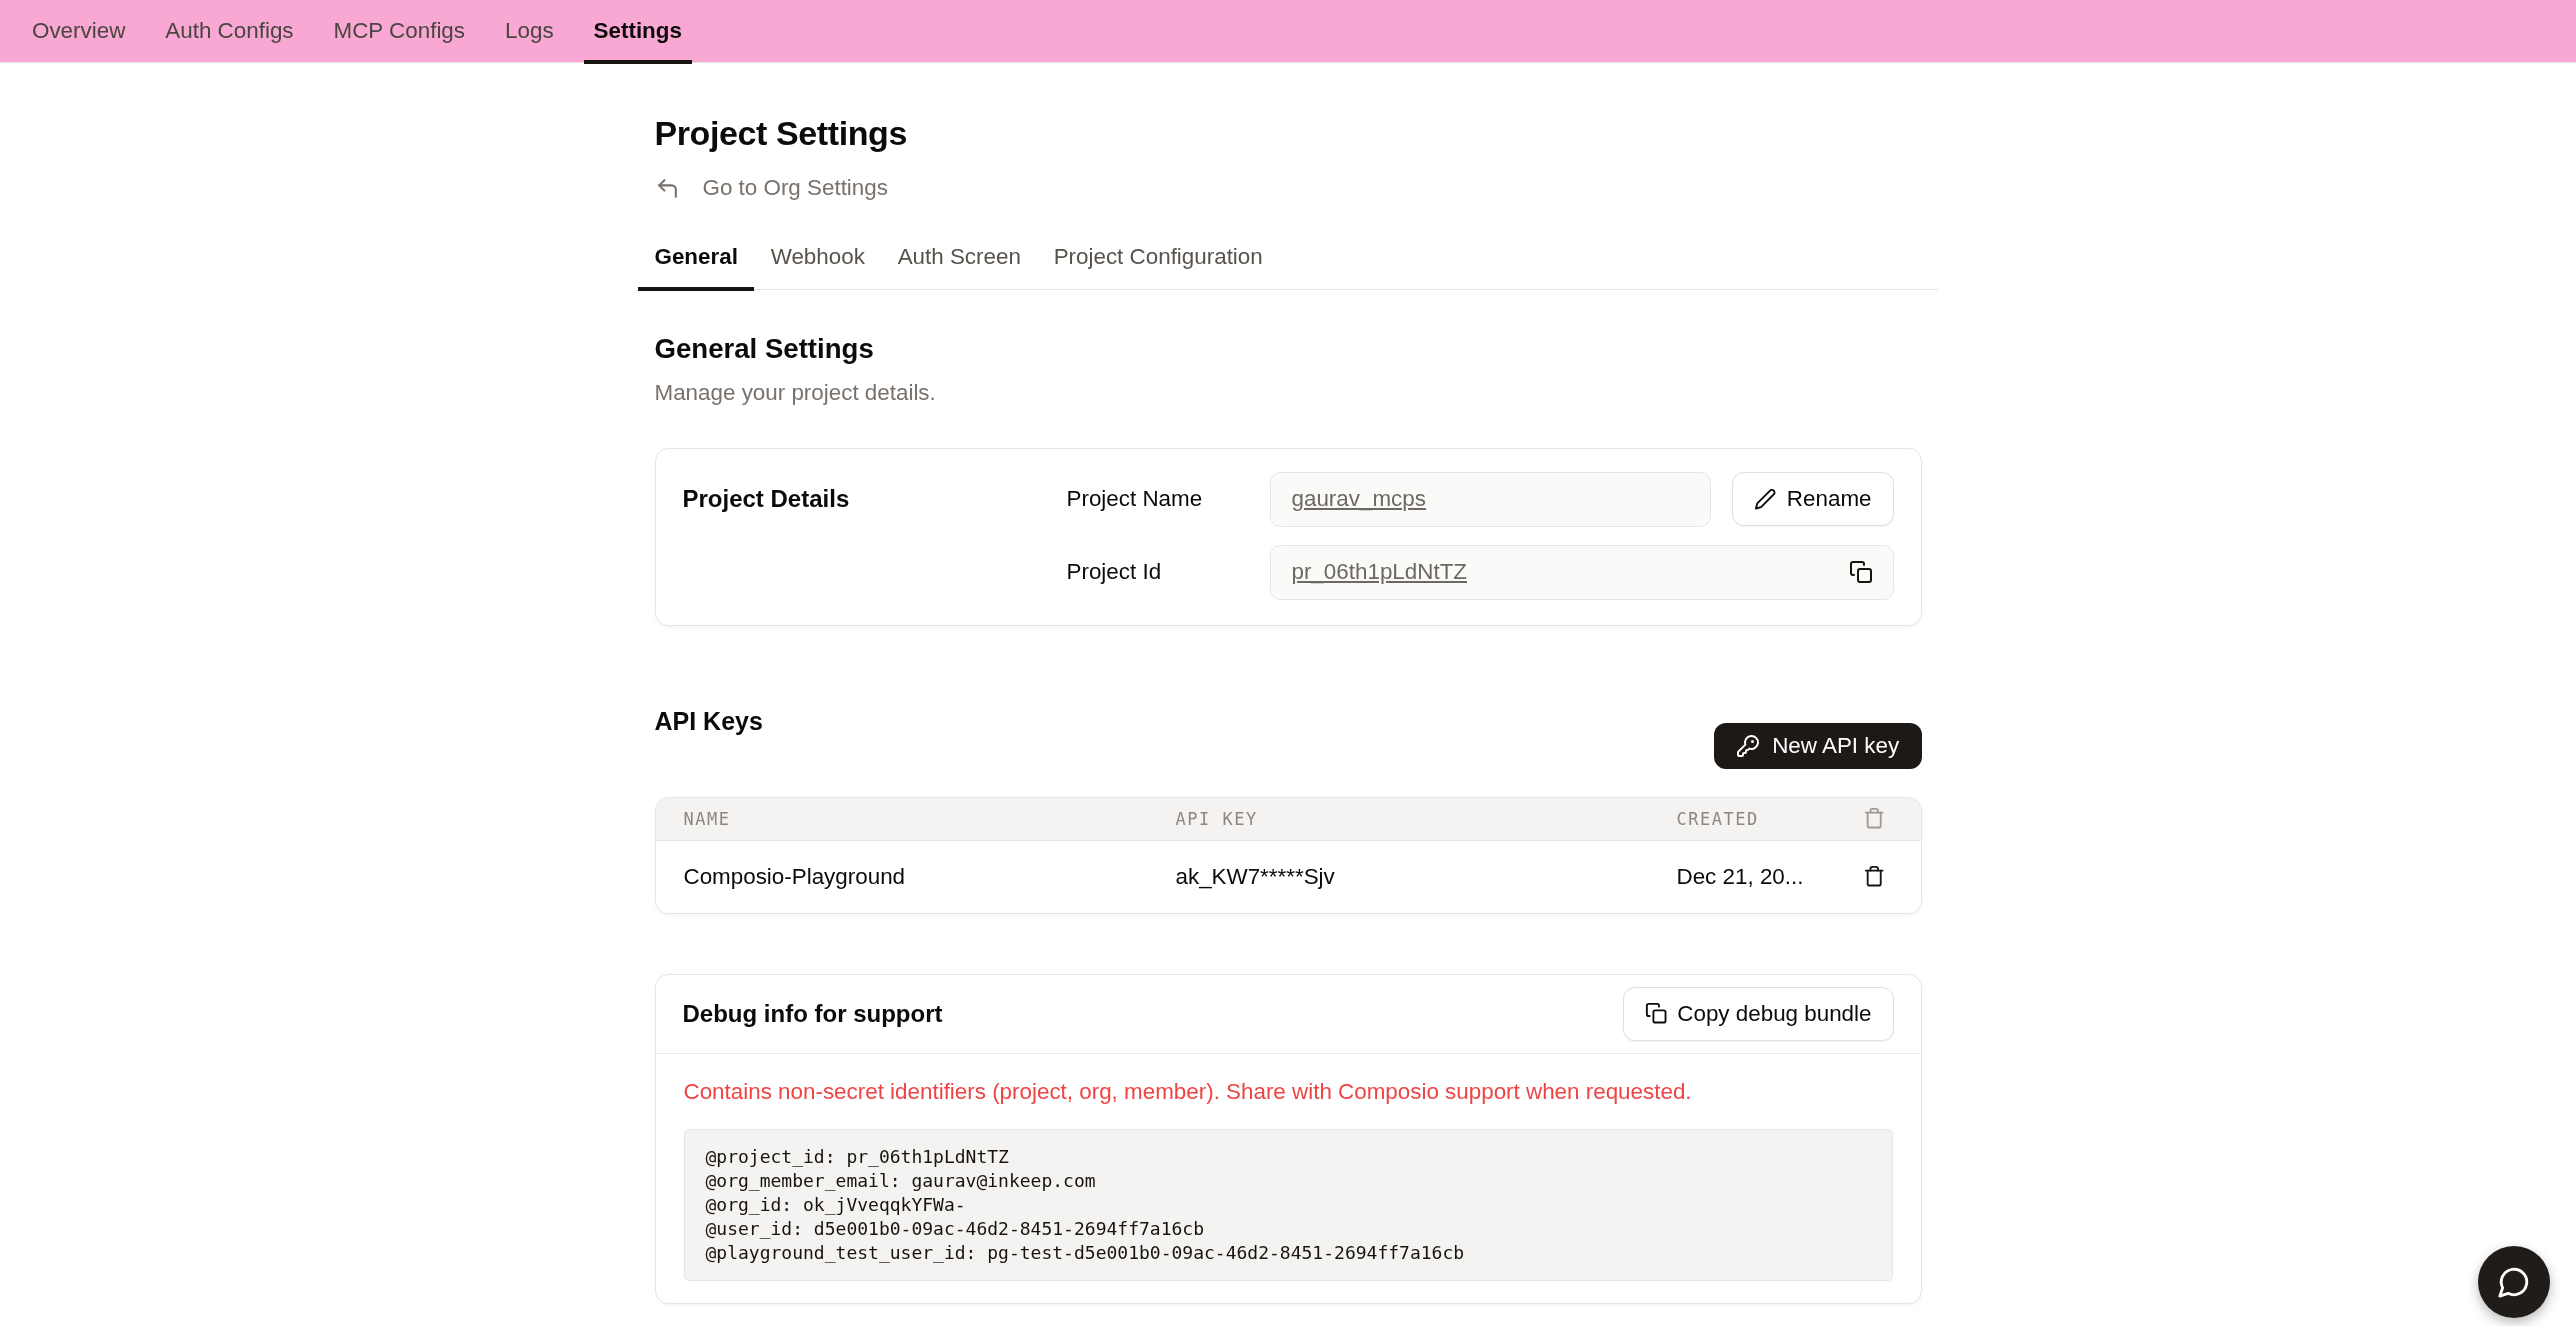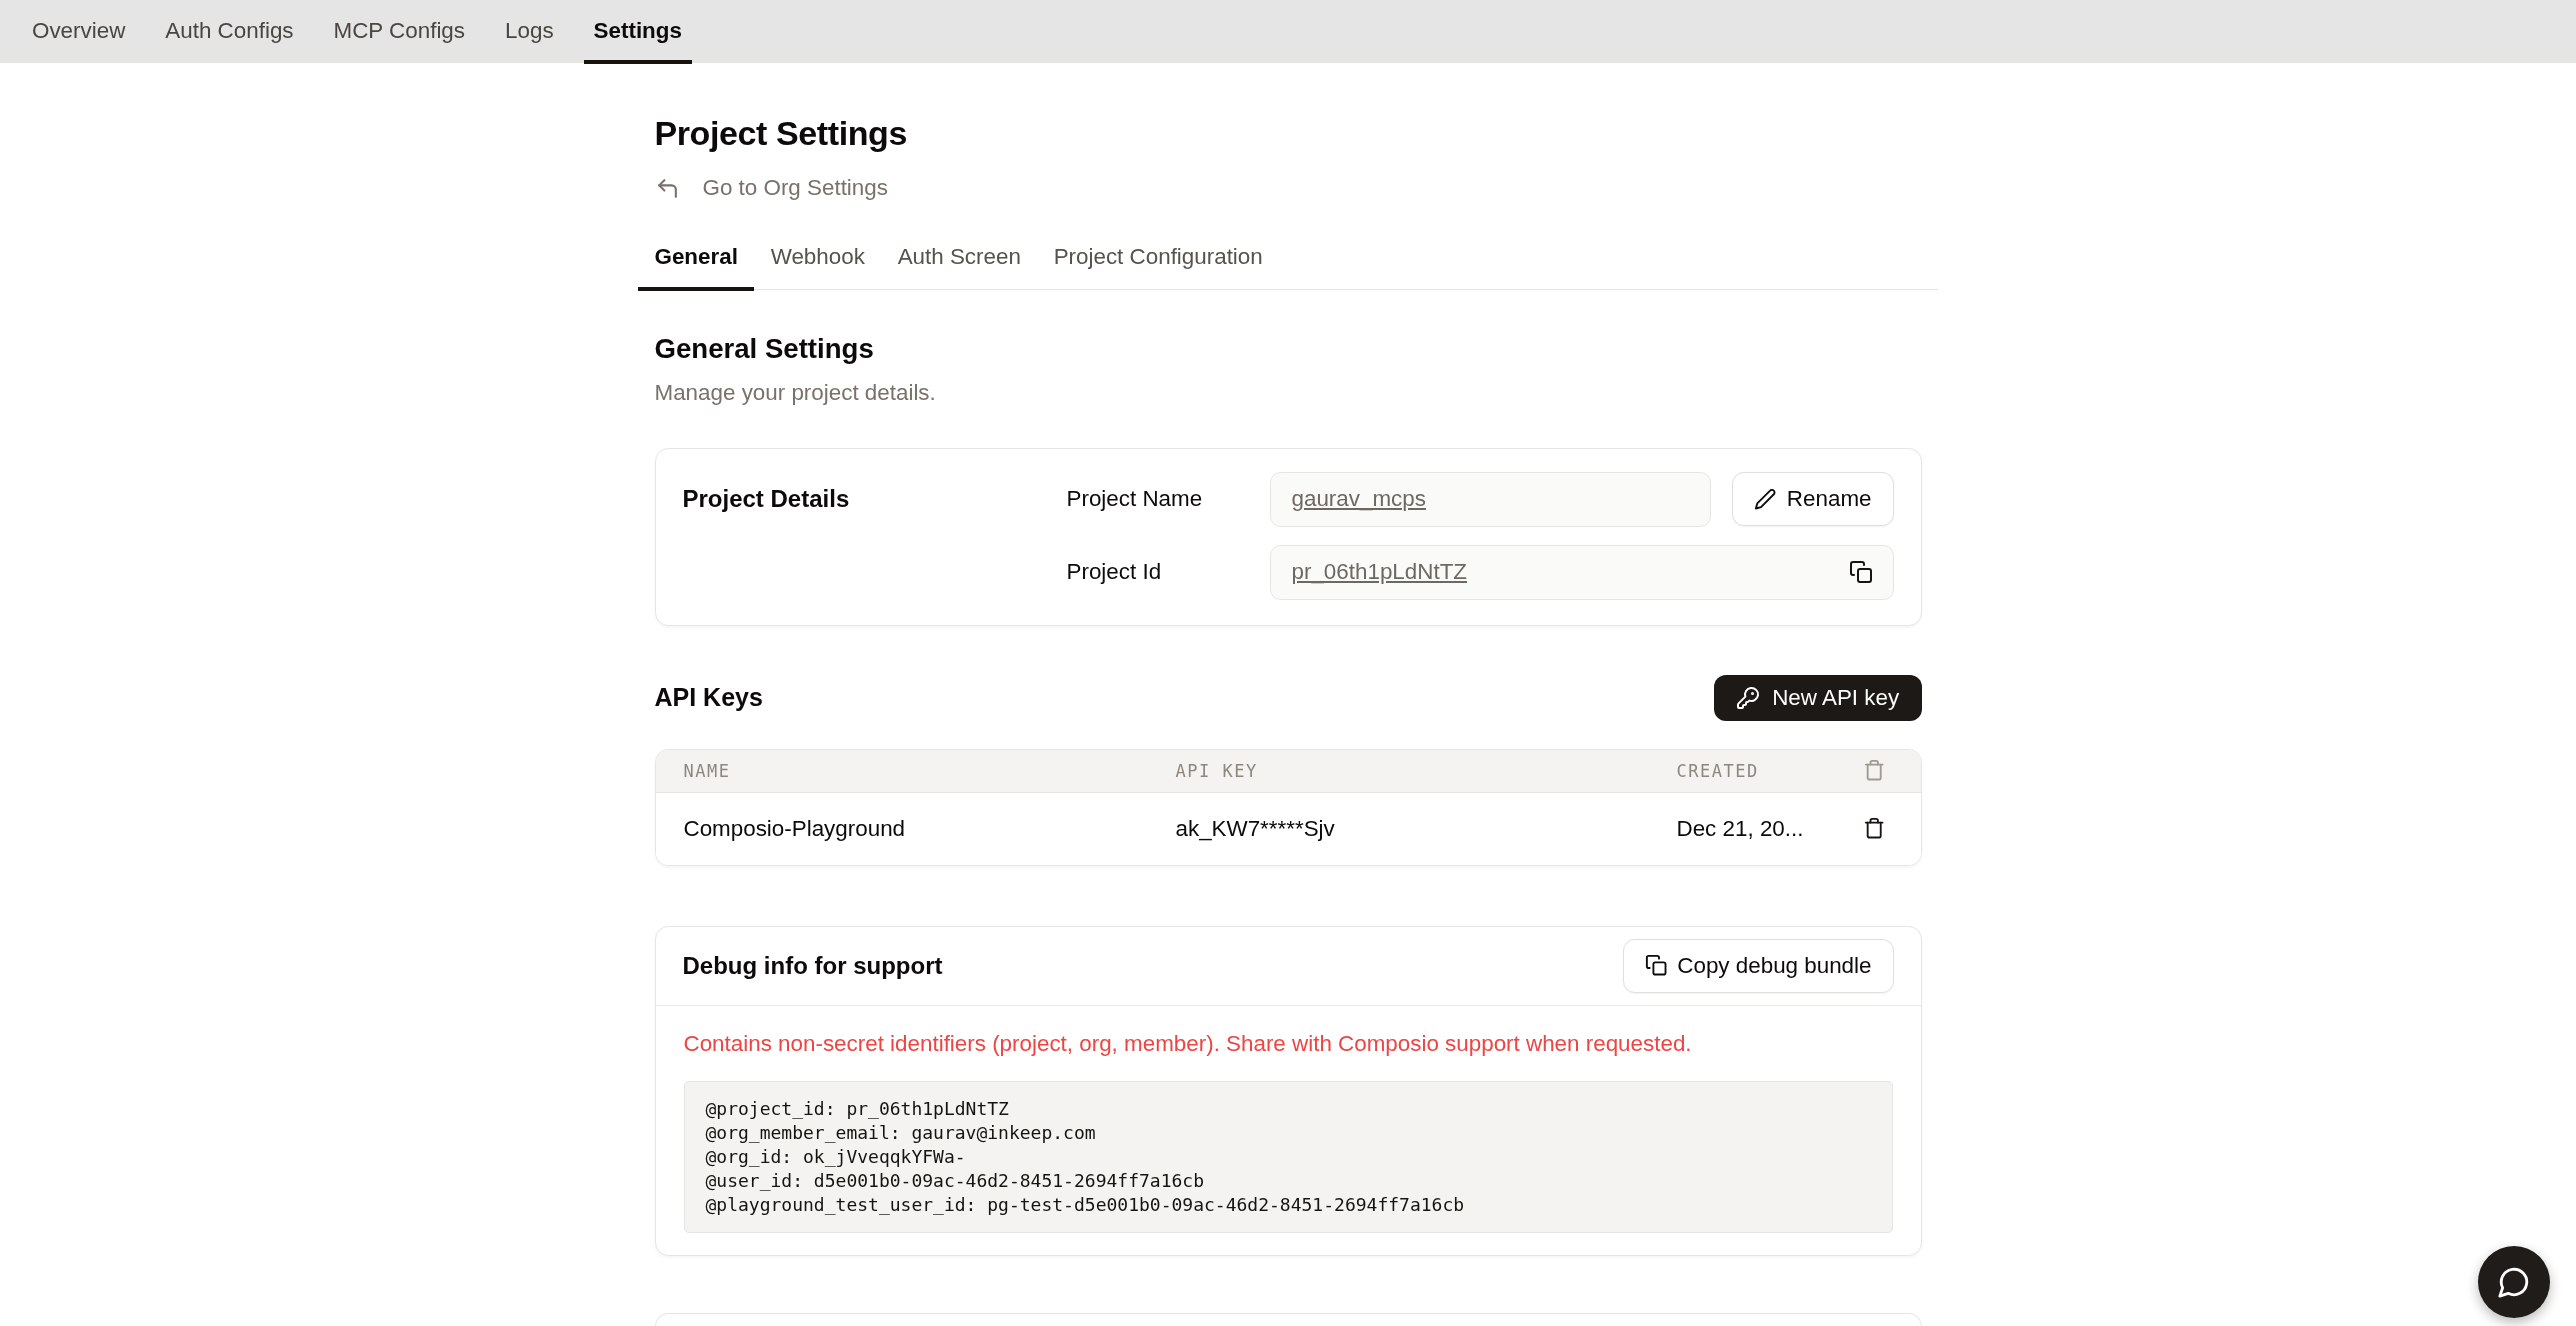--- a/index.html
+++ b/index.html
@@ -6,21 +6,21 @@
   html,body { margin:0; }
   body {
     width: 2576px; height: 1327px; overflow: hidden; position: relative;
     background: #ffffff; color: #0d0b0a;
     font-family: "Liberation Sans", sans-serif;
   }
   svg { display:block; }
 
   
   .nav {
-    height: 63px; background: #e5e5e5; border-bottom: 1.5px solid #e6e4e1;
+    height: 63px; background: #f9a8d4; border-bottom: 1.5px solid #e6e4e1;
     display: flex; align-items: stretch; padding-left: 12px;
   }
   .nav-item {
     display: flex; align-items: center; padding: 0 20px;
     font-size: 22.4px; color: #4a4540; cursor: pointer; position: relative;
   }
   .nav-item.active { color: #0d0b0a; font-weight: 600; }
   .nav-item.active::after {
     content: ""; position: absolute; left: 10.4px; right: 10.4px; bottom: -1.5px;
     height: 3.7px; background: #161311;
@@ -88,20 +88,21 @@
   .input-copy-btn svg { width: 24px; height: 24px; }
 
   
   .apikeys-head { margin-top: 49px; display: flex; justify-content: space-between; align-items: center; }
   .apikeys-title { font-size: 25px; font-weight: 700; }
   .btn-dark {
     display: inline-flex; align-items: center; gap: 12px; height: 46px;
     background: #1c1917; color: #fff; border: none; border-radius: 12px;
     padding: 0 22.4px; font-size: 22.4px; font-weight: 500; cursor: pointer;
     font-family: "Liberation Sans", sans-serif;
+    margin-top: 48px;
   }
   .btn-dark svg { width: 24px; height: 24px; }
 
   .keys-table { margin-top: 28px; overflow: hidden; }
   .thead, .trow {
     display: grid; grid-template-columns: 492px 501px 1fr 48px;
     align-items: center; padding: 0 22.4px 0 28px;
   }
   .thead {
     height: 43px; background: #f4f3f1; border-bottom: 1.5px solid #e7e5e4;

